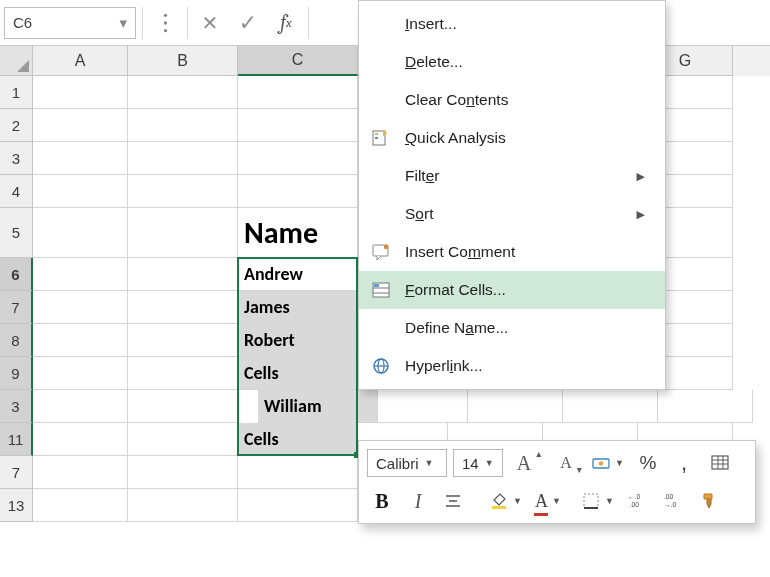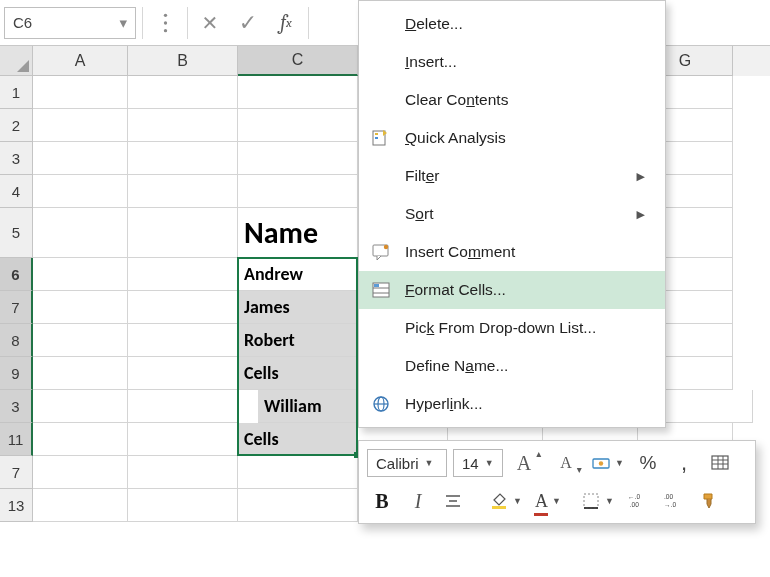--- a/index.html
+++ b/index.html
@@ -363,24 +363,24 @@
         <div class="cell colw-G rh-norm" style="width: 95px;"></div>
       </div>
     </div>
   <div class="sel-outline" id="sel-outline" style="left: 237px; top: 211px; width: 121px; height: 199px;">
     <div class="handle"></div>
   </div>
 </div>
 
 <div class="context-menu" id="context-menu">
     <div class="cm-item">
+      <span><span class="u">I</span>nsert...</span>
+    </div>
+    <div class="cm-item">
       <span><span class="u">D</span>elete...</span>
-    </div>
-    <div class="cm-item">
-      <span><span class="u">I</span>nsert...</span>
     </div>
     <div class="cm-item">
       <span>Clear Co<span class="u">n</span>tents</span>
     </div>
     <div class="cm-item">
       <span class="cm-icon">
         <svg viewBox="0 0 20 20">
           <rect x="2" y="3" width="12" height="14" fill="#fff" stroke="#787878"></rect>
           <rect x="4" y="5" width="3" height="2" fill="#e2b93b"></rect>
           <rect x="4" y="9" width="3" height="2" fill="#4a90d9"></rect>
@@ -410,23 +410,20 @@
     <div class="cm-item hover">
       <span class="cm-icon">
         <svg viewBox="0 0 20 20">
           <rect x="2" y="3" width="16" height="14" fill="#fff" stroke="#777"></rect>
           <line x1="2" y1="8" x2="18" y2="8" stroke="#777"></line>
           <line x1="2" y1="13" x2="18" y2="13" stroke="#777"></line>
           <rect x="3" y="4" width="5" height="3" fill="#5b9bd5"></rect>
         </svg>
       </span>
       <span><span class="u">F</span>ormat Cells...</span>
-    </div>
-    <div class="cm-item">
-      <span>Pic<span class="u">k</span> From Drop-down List...</span>
     </div>
     <div class="cm-item">
       <span>Define N<span class="u">a</span>me...</span>
     </div>
     <div class="cm-item">
       <span class="cm-icon">
         <svg viewBox="0 0 20 20">
           <circle cx="10" cy="10" r="7" fill="none" stroke="#3b78b5" stroke-width="1.4"></circle>
           <ellipse cx="10" cy="10" rx="3" ry="7" fill="none" stroke="#3b78b5" stroke-width="1.2"></ellipse>
           <line x1="3" y1="10" x2="17" y2="10" stroke="#3b78b5" stroke-width="1.2"></line>

